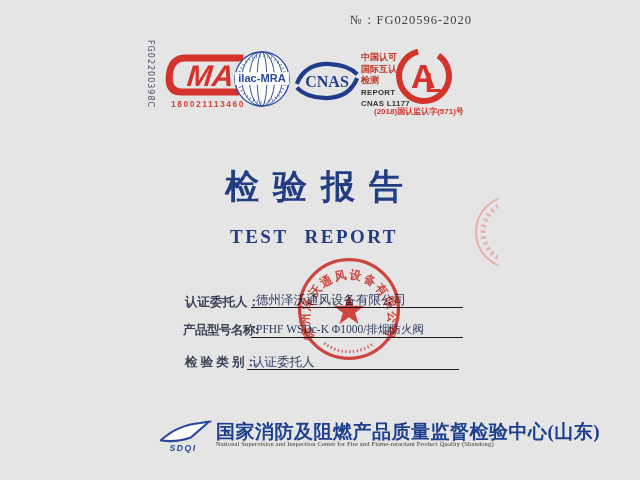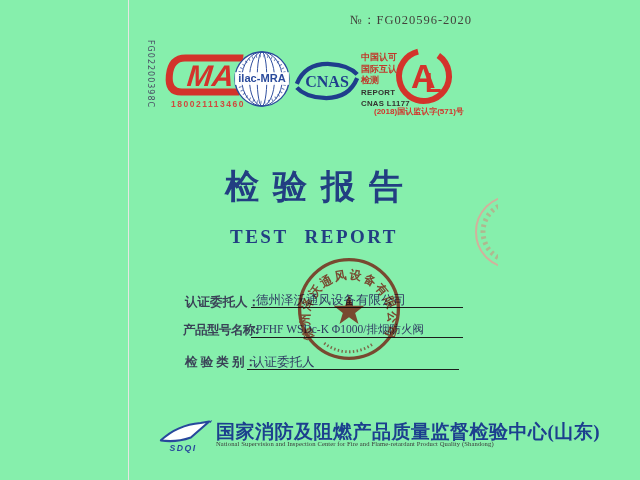--- a/index.html
+++ b/index.html
@@ -1,16 +1,16 @@
 <!DOCTYPE html>
 <html><head>
 <meta charset="utf-8">
 <style>
   html,body{margin:0;padding:0;background:#ffffff;}
-  .page{position:relative;width:640px;height:480px;background:#86efac;overflow:hidden;
+  .page{position:relative;width:640px;height:480px;background:#e5e5e5;overflow:hidden;
         font-family:"Liberation Serif","DejaVu Serif",serif;color:#2f3a5e;}
   .abs{position:absolute;}
   .page-edge{position:absolute;left:128px;top:0;width:1px;height:480px;background:#e6e6e3;}
 
   
   .report-no{left:350px;top:12px;font-size:12.5px;color:#43423c;letter-spacing:1px;}
 
   
   .side-code{left:146px;top:40px;writing-mode:vertical-rl;text-orientation:mixed;
              font-size:8px;letter-spacing:1px;color:#4a4f66;font-family:"DejaVu Sans",sans-serif;}

